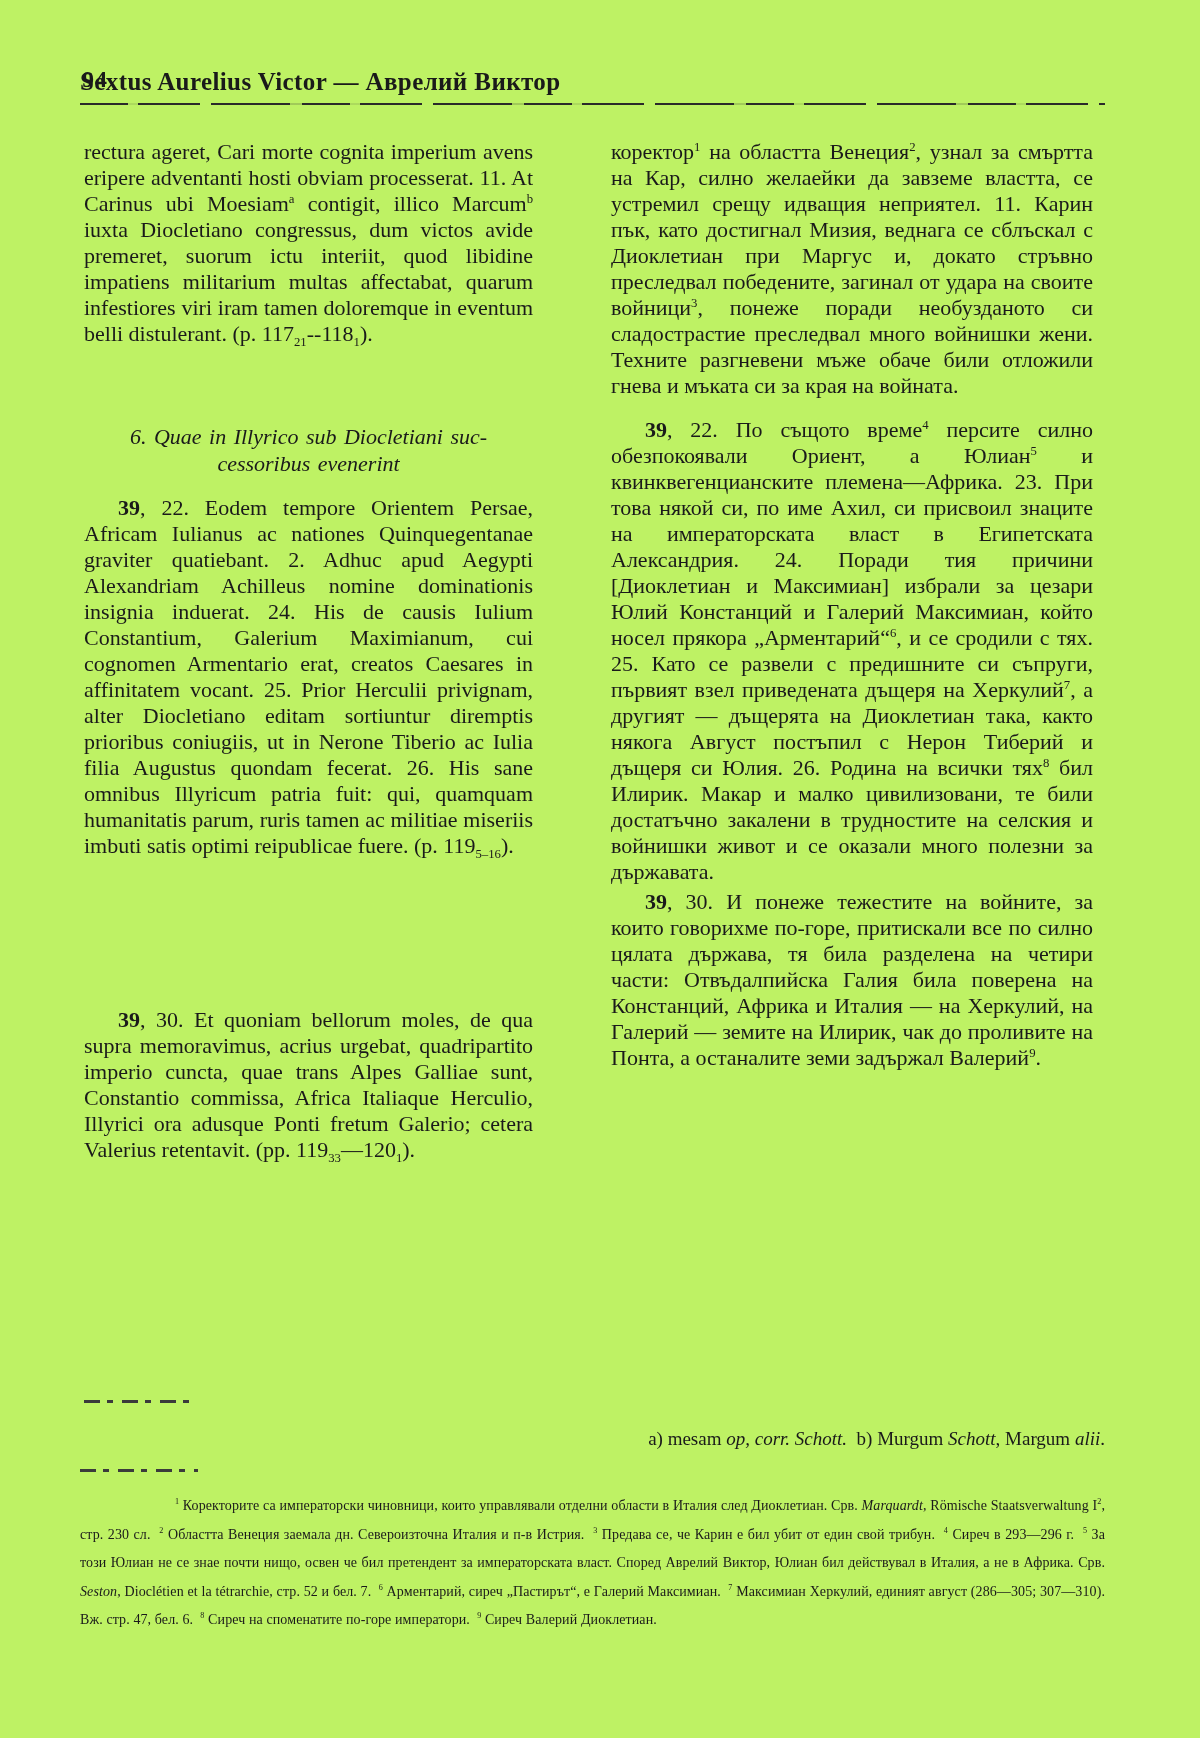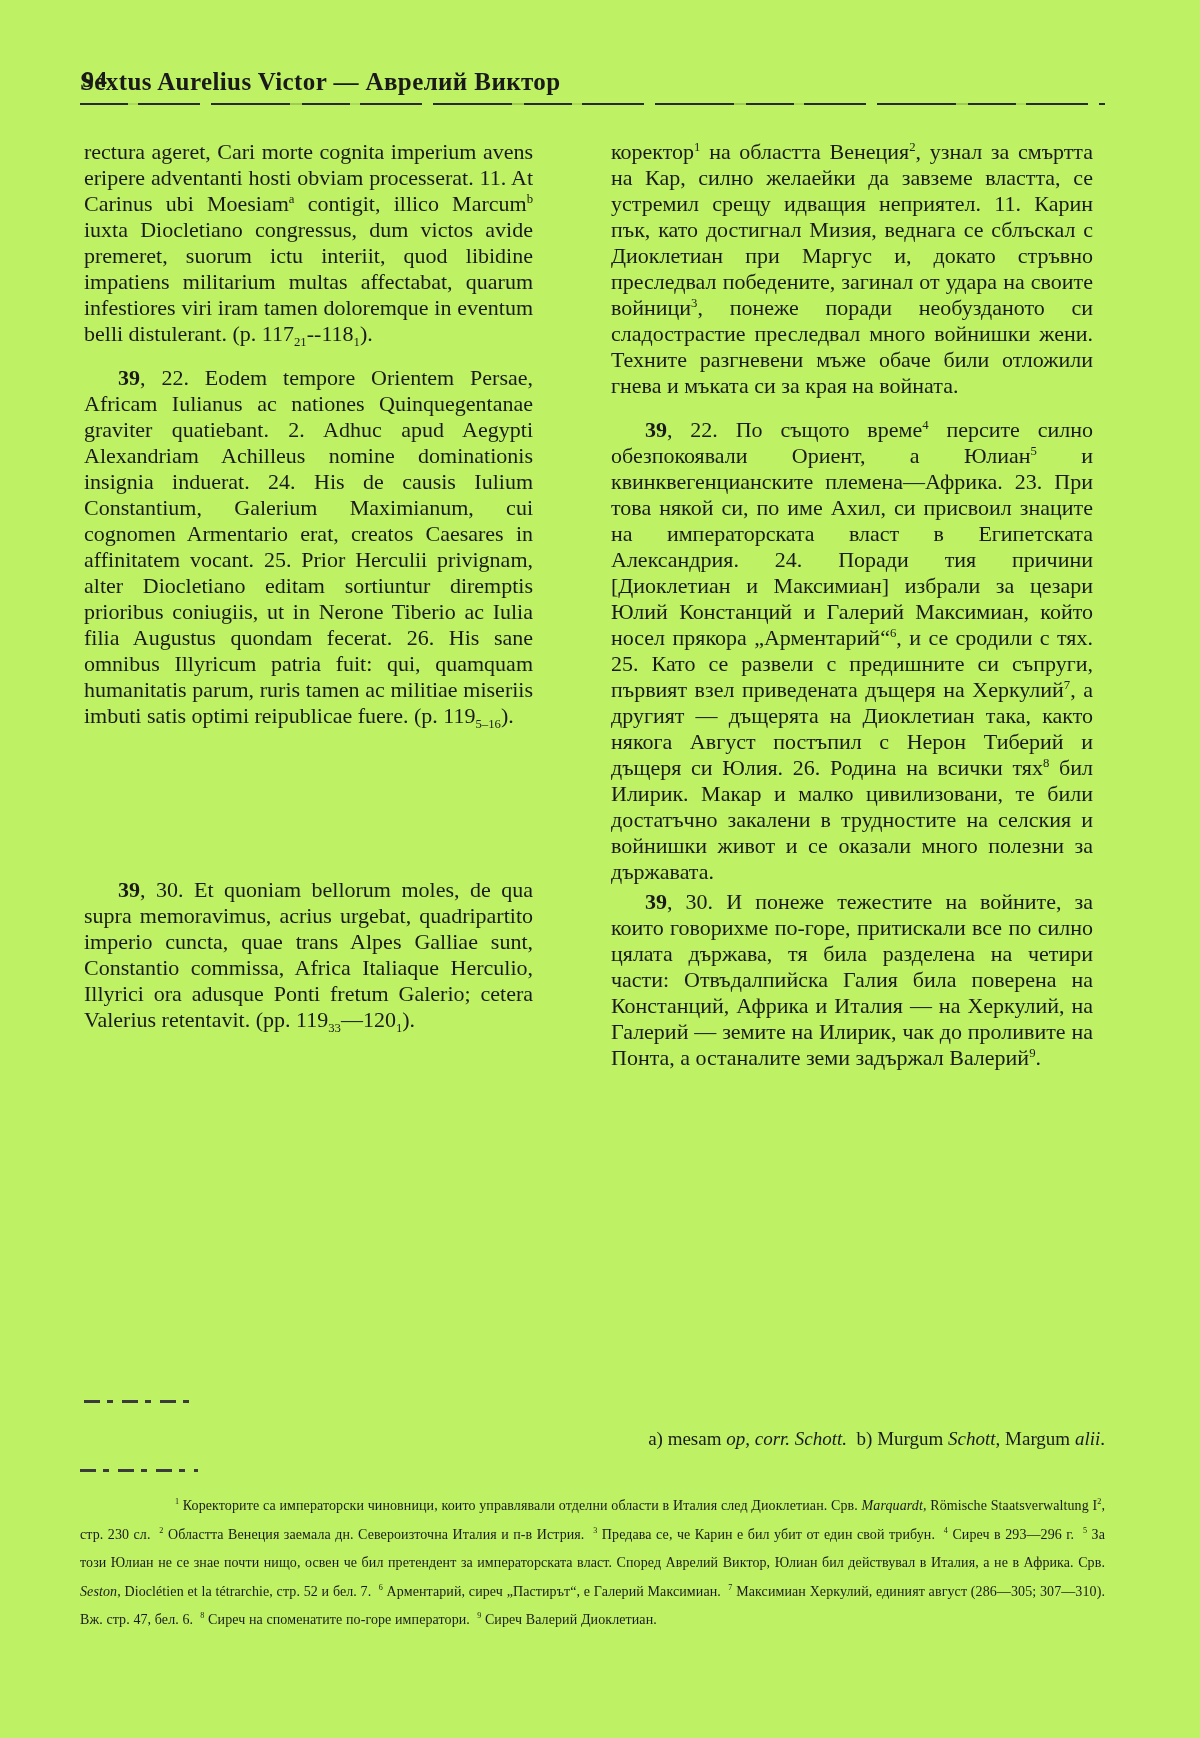--- a/index.html
+++ b/index.html
@@ -87,20 +87,21 @@
     <span class="page-number">94</span>
     <span class="running-title">Sextus Aurelius Victor — Аврелий Виктор</span>
   </header>
 
   <div class="header-rule"></div>
 
   <main class="columns">
 
     <section class="col col-left">
       <p class="body-para no-indent">rectura ageret, Cari morte cognita imperium avens eripere adventanti hosti obviam processerat. 11. At Carinus ubi Moesiam<sup>a</sup> contigit, illico Marcum<sup>b</sup> iuxta Diocletiano congressus, dum victos avide premeret, suorum ictu interiit, quod libidine impatiens militarium multas affectabat, quarum infestiores viri iram tamen  doloremque in eventum belli distulerant. (p. 117<sub>21</sub>--118<sub>1</sub>).</p>
+      <h3 class="section-heading">6. Quae in Illyrico sub Diocletiani suc-<br>cessoribus evenerint</h3>
       <p class="body-para para-2"><b>39</b>, 22. Eodem tempore Orientem Persae, Africam Iulianus ac nationes Quinquegentanae graviter quatiebant. 2. Adhuc apud Aegypti Alexandriam Achilleus nomine dominationis insignia induerat. 24. His de causis Iulium Constantium, Galerium Maximianum, cui cognomen Armentario erat, creatos Caesares in affinitatem vocant. 25. Prior Herculii privignam, alter Diocletiano editam sortiuntur diremptis prioribus coniugiis, ut in Nerone Tiberio ac Iulia filia Augustus quondam fecerat. 26. His sane omnibus Illyricum patria fuit: qui, quamquam humanitatis parum, ruris tamen ac militiae miseriis imbuti satis optimi reipublicae fuere. (p. 119<sub>5–16</sub>).</p>
       <p class="body-para para-3"><b>39</b>, 30. Et quoniam bellorum moles, de qua supra memoravimus, acrius urgebat, quadripartito imperio cuncta, quae trans Alpes Galliae sunt, Constantio commissa, Africa Italiaque Herculio, Illyrici ora adusque Ponti fretum Galerio; cetera Valerius retentavit. (pp. 119<sub>33</sub>—120<sub>1</sub>).</p>
     </section>
 
     <section class="col col-right">
       <p class="body-para no-indent">коректор<sup>1</sup> на областта Венеция<sup>2</sup>, узнал за смъртта на Кар, силно желаейки да завземе властта, се устремил срещу идващия неприятел. 11. Карин пък, като достигнал Мизия, веднага се сблъскал с Диоклетиан при Маргус и, докато стръвно преследвал победените, загинал от удара на своите войници<sup>3</sup>, понеже поради необузданото си сладострастие преследвал много войнишки жени. Техните разгневени мъже обаче били отложили гнева и мъката си за края на войната.</p>
       <p class="body-para para-2"><b>39</b>, 22. По същото време<sup>4</sup> персите силно обезпокоявали Ориент, а Юлиан<sup>5</sup> и квинквегенцианските племена—Африка. 23. При това някой си, по име Ахил, си присвоил знаците на императорската власт в Египетската Александрия. 24. Поради тия причини [Диоклетиан и Максимиан] избрали за цезари Юлий Констанций и Галерий Максимиан, който носел прякора „Арментарий“<sup>6</sup>, и се сродили с тях. 25. Като се развели с предишните си съпруги, първият взел приведената дъщеря на Херкулий<sup>7</sup>, а другият — дъщерята на Диоклетиан така, както някога Август постъпил с Нерон Тиберий и дъщеря си Юлия. 26. Родина на всички тях<sup>8</sup> бил Илирик. Макар и малко цивилизовани, те били достатъчно закалени в трудностите на селския и войнишки живот и се оказали много полезни за държавата.</p>
       <p class="body-para para-3"><b>39</b>, 30. И понеже тежестите на войните, за които говорихме по-горе, притискали все по силно цялата държава, тя била разделена на четири части: Отвъдалпийска Галия била поверена на Констанций, Африка и Италия — на Херкулий, на Галерий — земите на Илирик, чак до проливите на Понта, а останалите земи задържал Валерий<sup>9</sup>.</p>
     </section>
 

